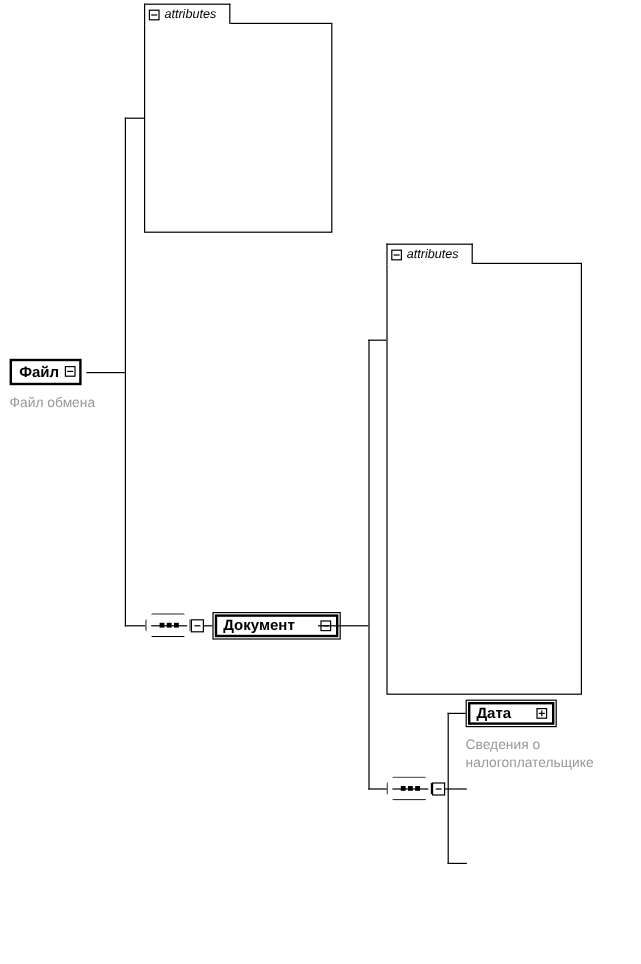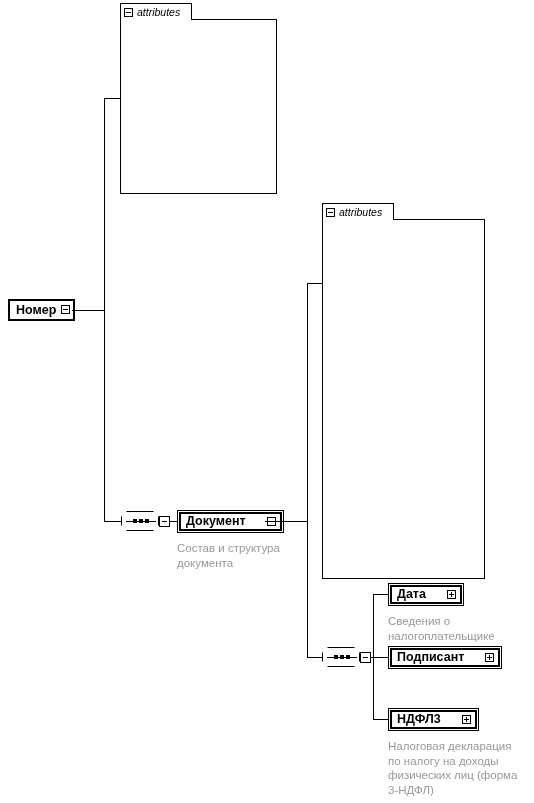--- a/index.html
+++ b/index.html
@@ -107,24 +107,25 @@
 </style>
 </head>
 <body>
 
 <div id="canvas">
 
   <div class="el-node" style="left:8px;top:299px;">
     <div class="el-shadow" style="left:5px;top:22px;width:62px;height:4px;"></div>
     <div class="el-shadow" style="left:63px;top:4px;width:4px;height:22px;"></div>
     <div class="root-outer">
-      <span class="el-label">Номер</span>
+      <span class="el-label">Файл</span>
       <span class="toggle"></span>
     </div>
   </div>
+  <div class="desc" style="left:8px;top:329px;width:120px;">Файл обмена</div>
 
   <div class="line hline" style="left:72px;top:310px;width:32px;"></div>
   <div class="line vline" style="left:104px;top:98px;height:424px;"></div>
   <div class="line hline" style="left:104px;top:98px;width:17px;"></div>
   <div class="line hline" style="left:104px;top:521px;width:17px;"></div>
 
   <div class="attr-box" style="left:120px;top:3px;width:157px;height:191px;">
     <div class="attr-tab" style="width:72px;">
       <span class="toggle"></span>
       <span class="attr-tab-label">attributes</span>
@@ -174,22 +175,20 @@
   <div class="el-node" style="left:177px;top:510px;">
     <div class="el-shadow" style="left:5px;top:25px;width:82px;height:4px;"></div>
     <div class="el-shadow" style="left:83px;top:4px;width:4px;height:25px;"></div>
     <div class="el-outer">
       <div class="el-inner">
         <span class="el-label">Документ</span>
         <span class="toggle"></span>
       </div>
     </div>
   </div>
-  <div class="desc" style="left:177px;top:541px;width:130px;">Состав и структура
-документа</div>
 
   <div class="line hline" style="left:265px;top:521px;width:42px;"></div>
   <div class="line vline" style="left:307px;top:283px;height:375px;"></div>
   <div class="line hline" style="left:307px;top:283px;width:16px;"></div>
   <div class="line hline" style="left:307px;top:657px;width:16px;"></div>
 
   <div class="attr-box" style="left:322px;top:203px;width:163px;height:376px;">
     <div class="attr-tab" style="width:72px;">
       <span class="toggle"></span>
       <span class="attr-tab-label">attributes</span>
@@ -269,39 +268,15 @@
     <div class="el-outer">
       <div class="el-inner">
         <span class="el-label">Дата</span>
         <span class="toggle plus"></span>
       </div>
     </div>
   </div>
   <div class="desc" style="left:388px;top:614px;width:140px;">Сведения о
 налогоплательщике</div>
 
-  <div class="el-node" style="left:388px;top:646px;">
-    <div class="el-shadow" style="left:5px;top:25px;width:88px;height:4px;"></div>
-    <div class="el-shadow" style="left:89px;top:4px;width:4px;height:25px;"></div>
-    <div class="el-outer">
-      <div class="el-inner">
-        <span class="el-label">Подписант</span>
-        <span class="toggle plus"></span>
-      </div>
-    </div>
-  </div>
-
-  <div class="el-node" style="left:388px;top:708px;">
-    <div class="el-shadow" style="left:5px;top:25px;width:66px;height:4px;"></div>
-    <div class="el-shadow" style="left:67px;top:4px;width:4px;height:25px;"></div>
-    <div class="el-outer">
-      <div class="el-inner">
-        <span class="el-label">НДФЛ3</span>
-        <span class="toggle plus"></span>
-      </div>
-    </div>
-  </div>
-  <div class="desc" style="left:388px;top:739px;width:144px;">Налоговая декларация
-по налогу на доходы
-физических лиц (форма
-3-НДФЛ)</div>
+
 
 </div>
 
 </body></html>

